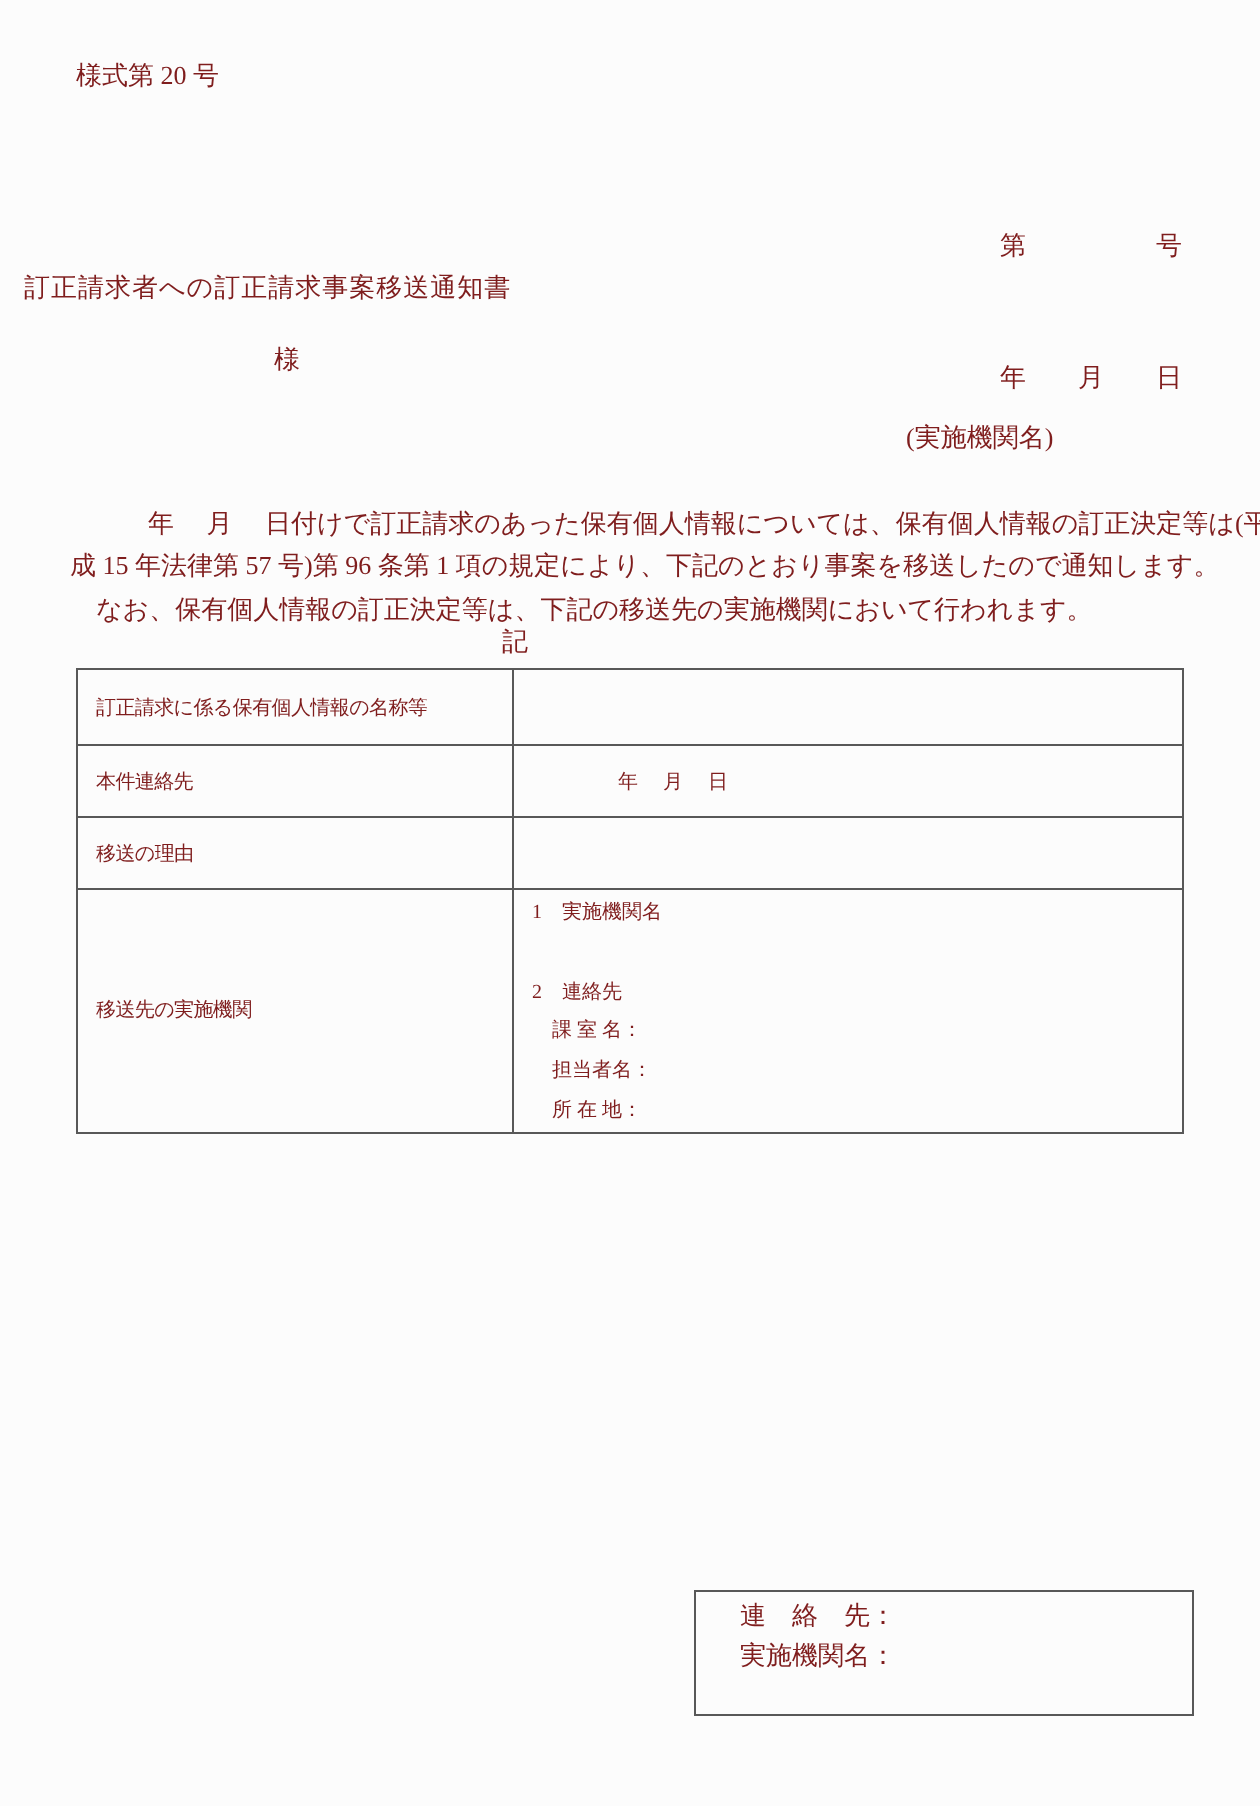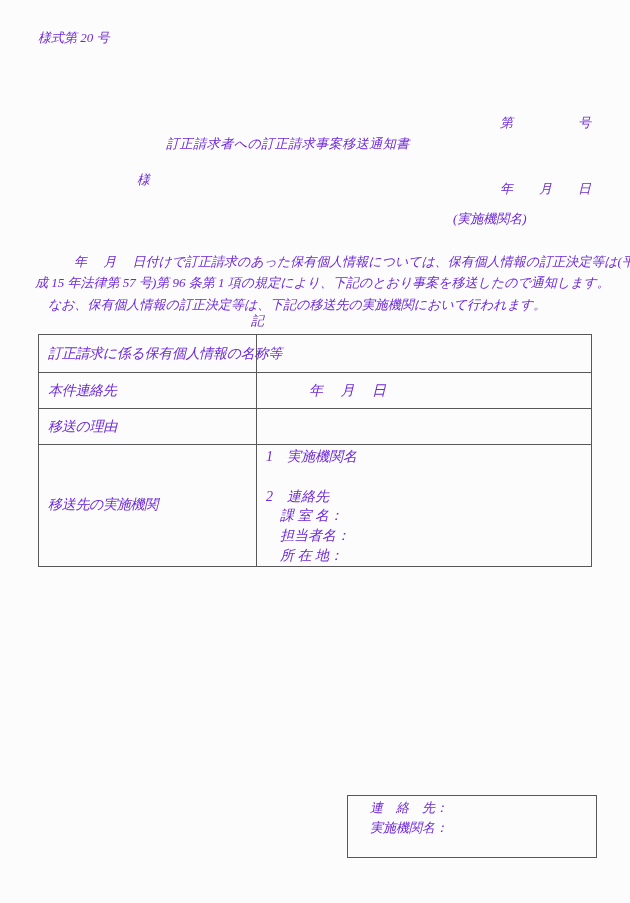--- a/index.html
+++ b/index.html
@@ -1,39 +1,38 @@
 <!DOCTYPE html>
 <html lang="ja"><head>
 <meta charset="utf-8">
 <style>
   html,body{margin:0;padding:0;}
   body{background:#fcfcfc;}
   .page{
     position:relative;
     width:630px;height:903px;
     background:#fcfcfc;
-    color:#6d28d9;
+    color:#7f1d1d;
     font-family:"Liberation Serif","DejaVu Serif",serif;
     font-size:13px;
     overflow:hidden;
-    font-style:italic;
   }
   .abs{position:absolute;}
   .form-number{left:38px;top:29px;}
   .docnum-block{right:39px;top:68px;text-align:left;line-height:22px;white-space:pre;}
-  .doc-title{left:0;top:135px;width:576px;text-align:center;letter-spacing:0.5px;}
+  .doc-title{left:0;top:135px;width:576px;letter-spacing:0.5px;padding-left:12px;}
   .addressee{left:137px;top:171px;}
   .issuer{left:453px;top:210px;}
   .body-text{left:35px;top:251px;width:556px;line-height:21.4px;white-space:nowrap;}
   .record-marker{left:251px;top:312px;}
   .notice-table{
     position:absolute;left:38px;top:334px;
     border-collapse:collapse;table-layout:fixed;
     width:553px;
-    font-size:14px;
+    font-size:10px;
     border-radius:27px;
   }
   .notice-table td{
     border:1px solid #585858;
     padding:0;
     vertical-align:middle;
   }
   .label-cell{padding-left:9px !important;white-space:nowrap;letter-spacing:-0.3px;}
   .value-cell{padding-left:9px !important;}
   .date-cell{padding-left:52px !important;white-space:pre;}

